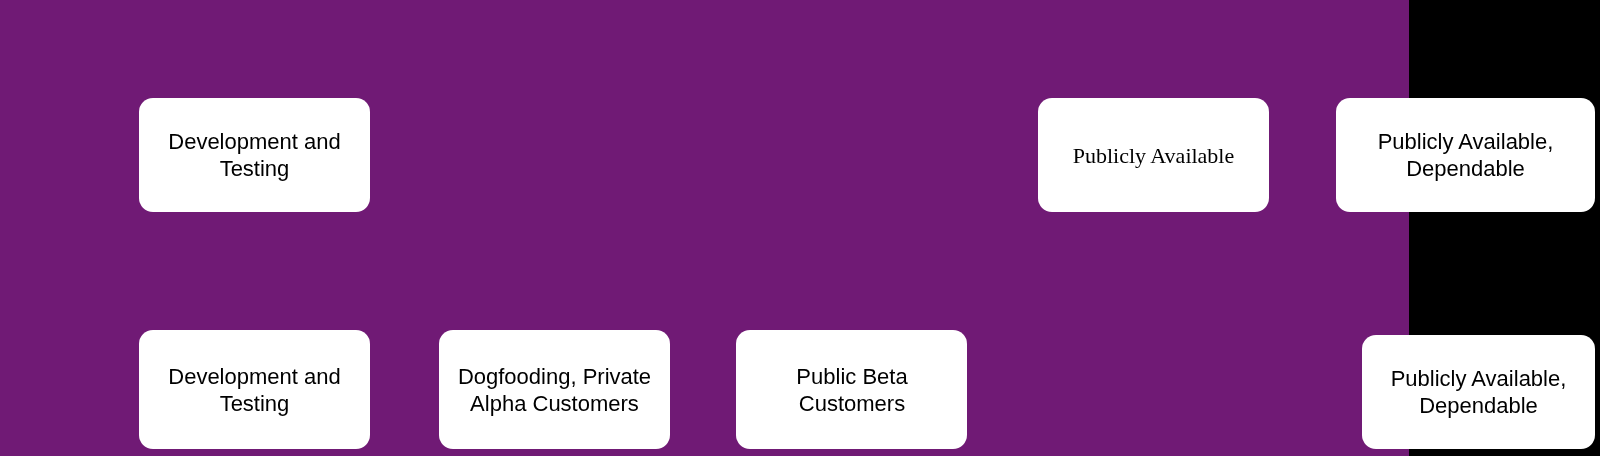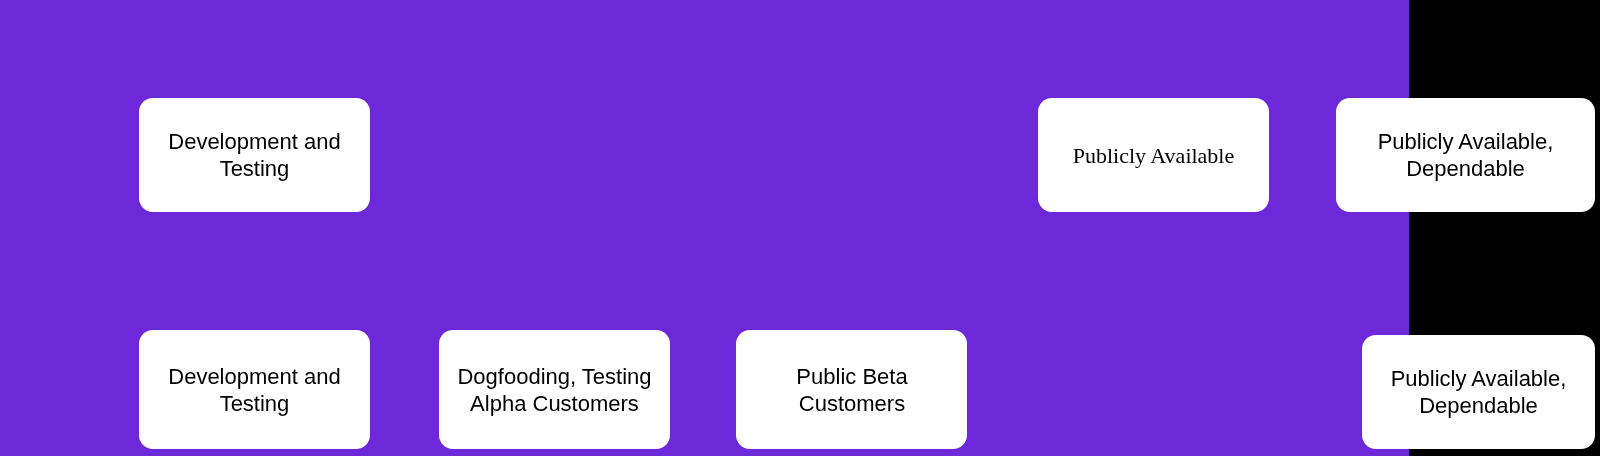--- a/index.html
+++ b/index.html
@@ -11,21 +11,21 @@
     width: 1600px;
     height: 456px;
     background: #000000;
     font-family: "Liberation Sans", sans-serif;
     overflow: hidden;
   }
   #canvas {
     position: relative;
     width: 1409px;
     height: 456px;
-    background: #6d28d9;
+    background: #701a75;
   }
   .node {
     position: absolute;
     background: #ffffff;
     color: #000000;
     border-radius: 14px;
     display: flex;
     align-items: center;
     justify-content: center;
     text-align: center;
@@ -71,21 +71,21 @@
     <span class="node-label">Publicly Available,
 Dependable</span>
   </div>
 
   <div class="node r2 c1">
     <span class="node-label">Development and
 Testing</span>
   </div>
 
   <div class="node r2 c2">
-    <span class="node-label">Dogfooding, Testing
+    <span class="node-label">Dogfooding, Private
 Alpha Customers</span>
   </div>
 
   <div class="node r2 c3">
     <span class="node-label">Public Beta
 Customers</span>
   </div>
 
   <div class="node r2b c5b">
     <span class="node-label">Publicly Available,

